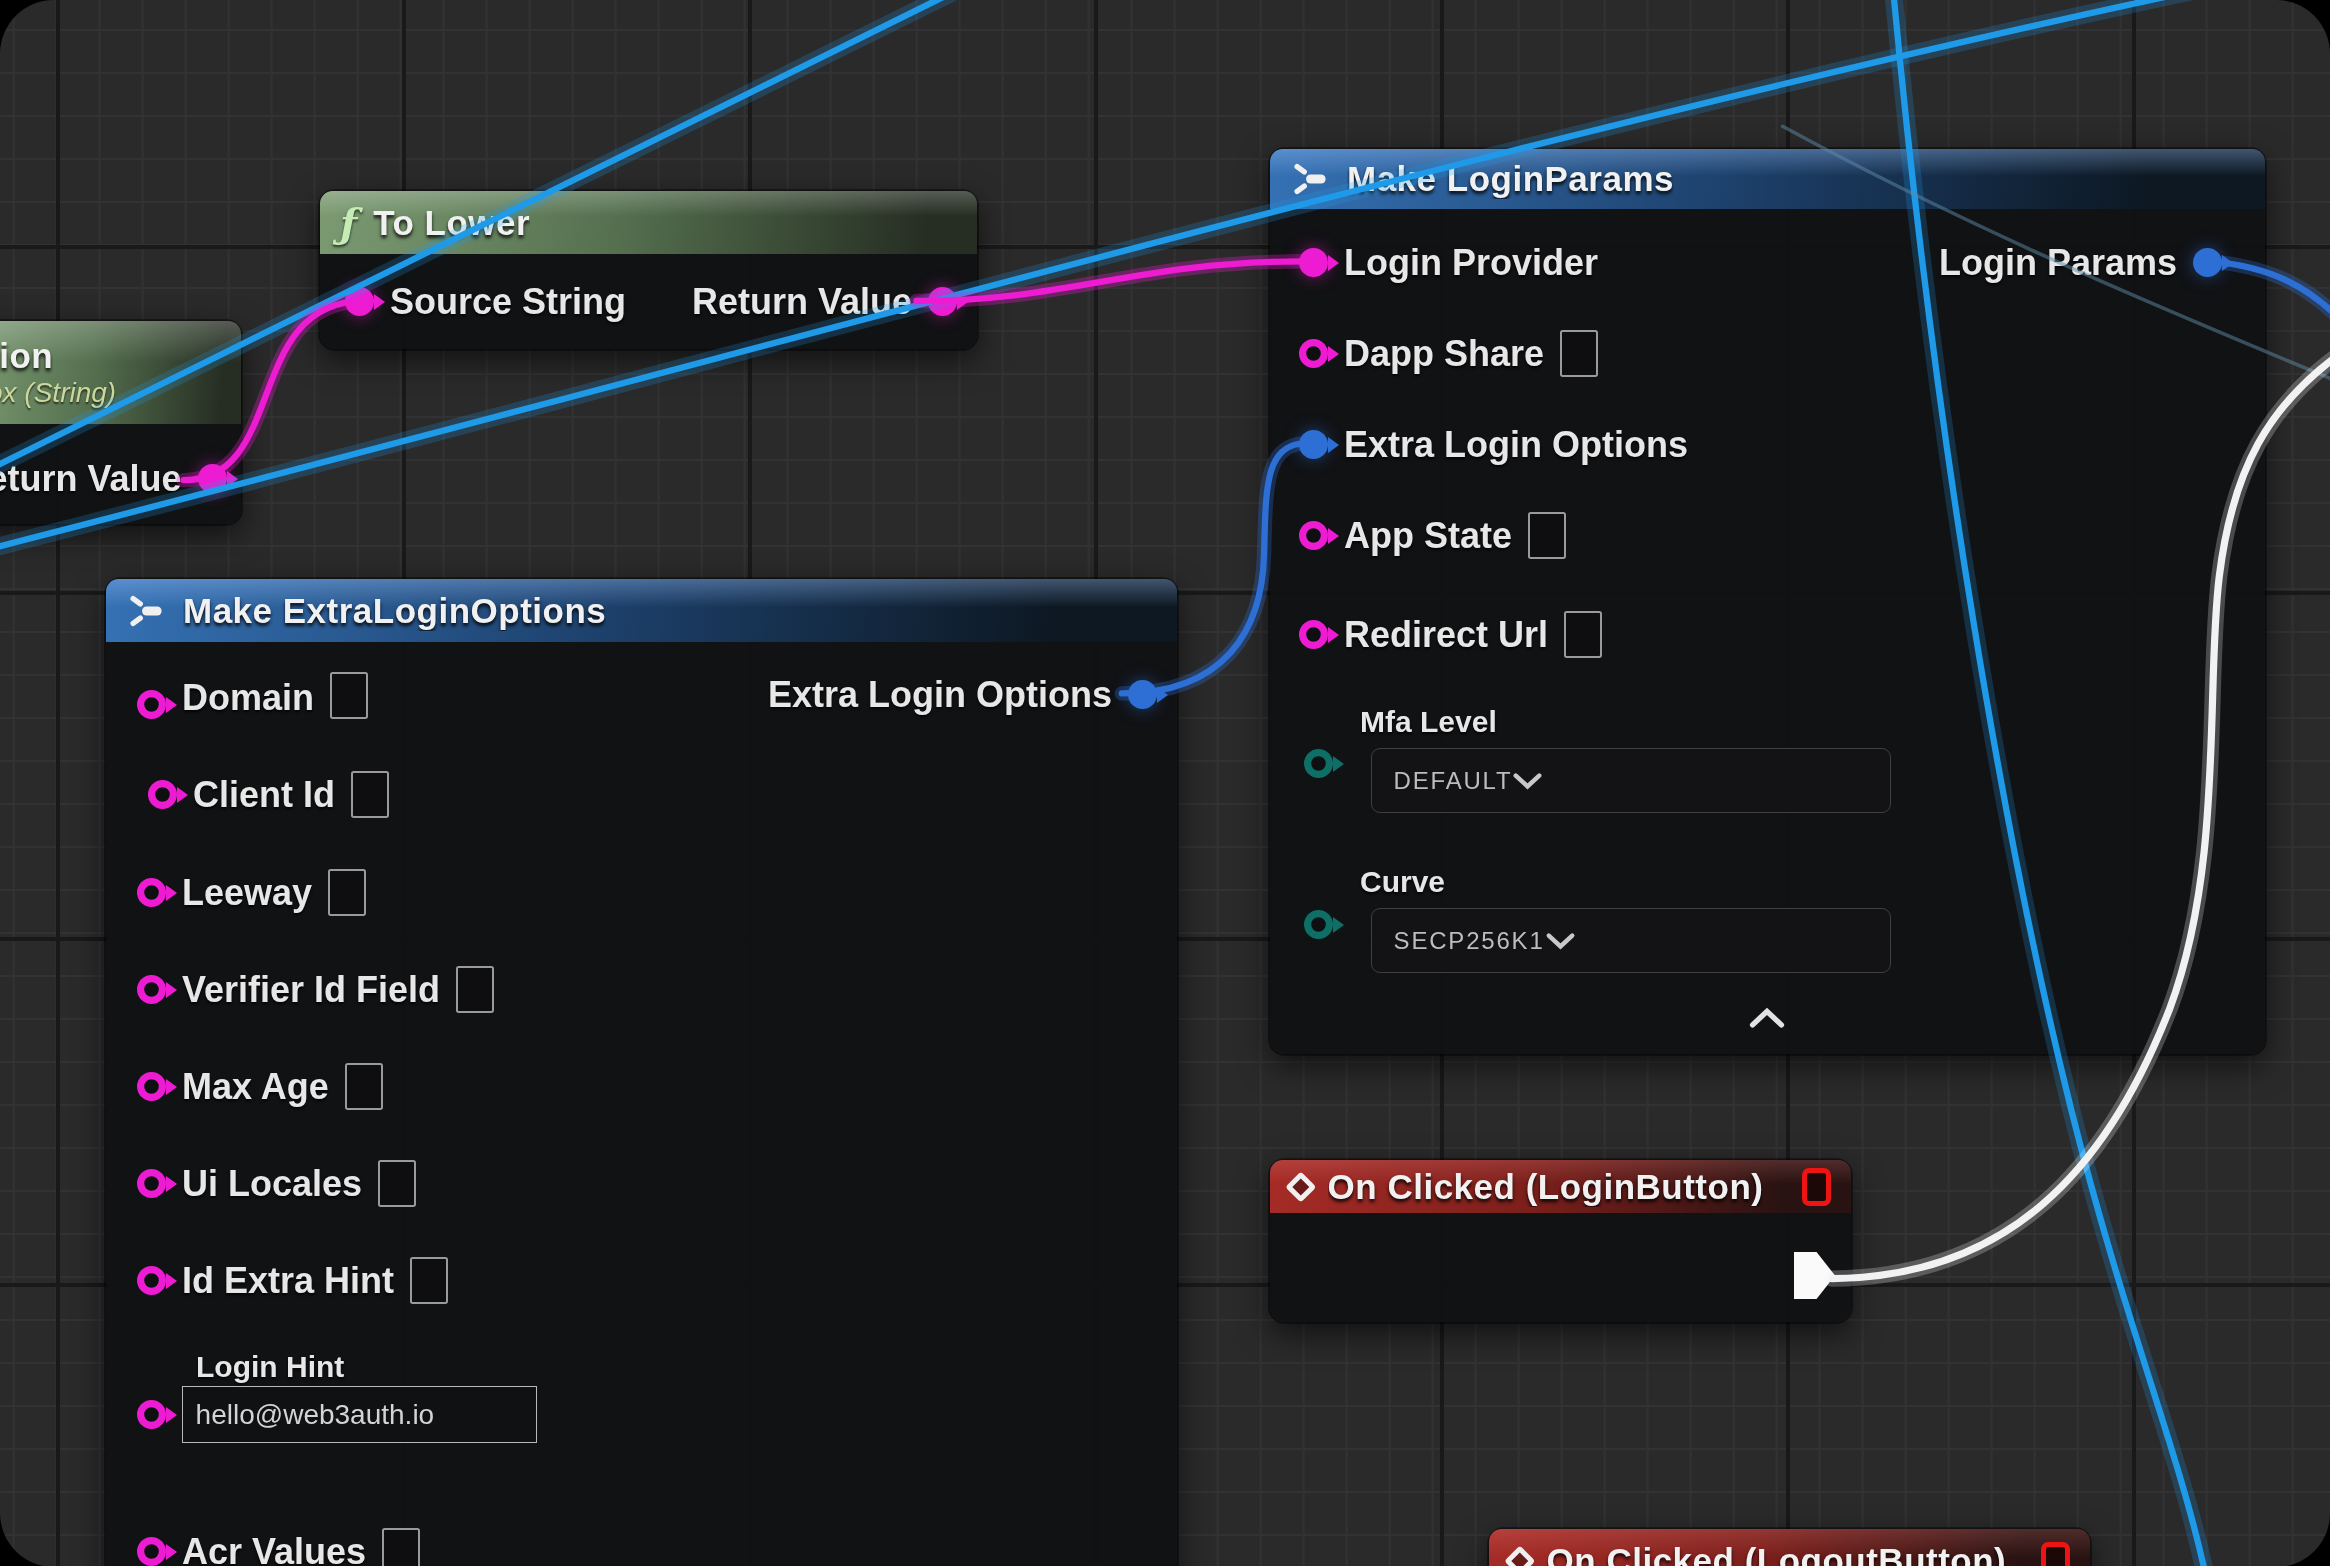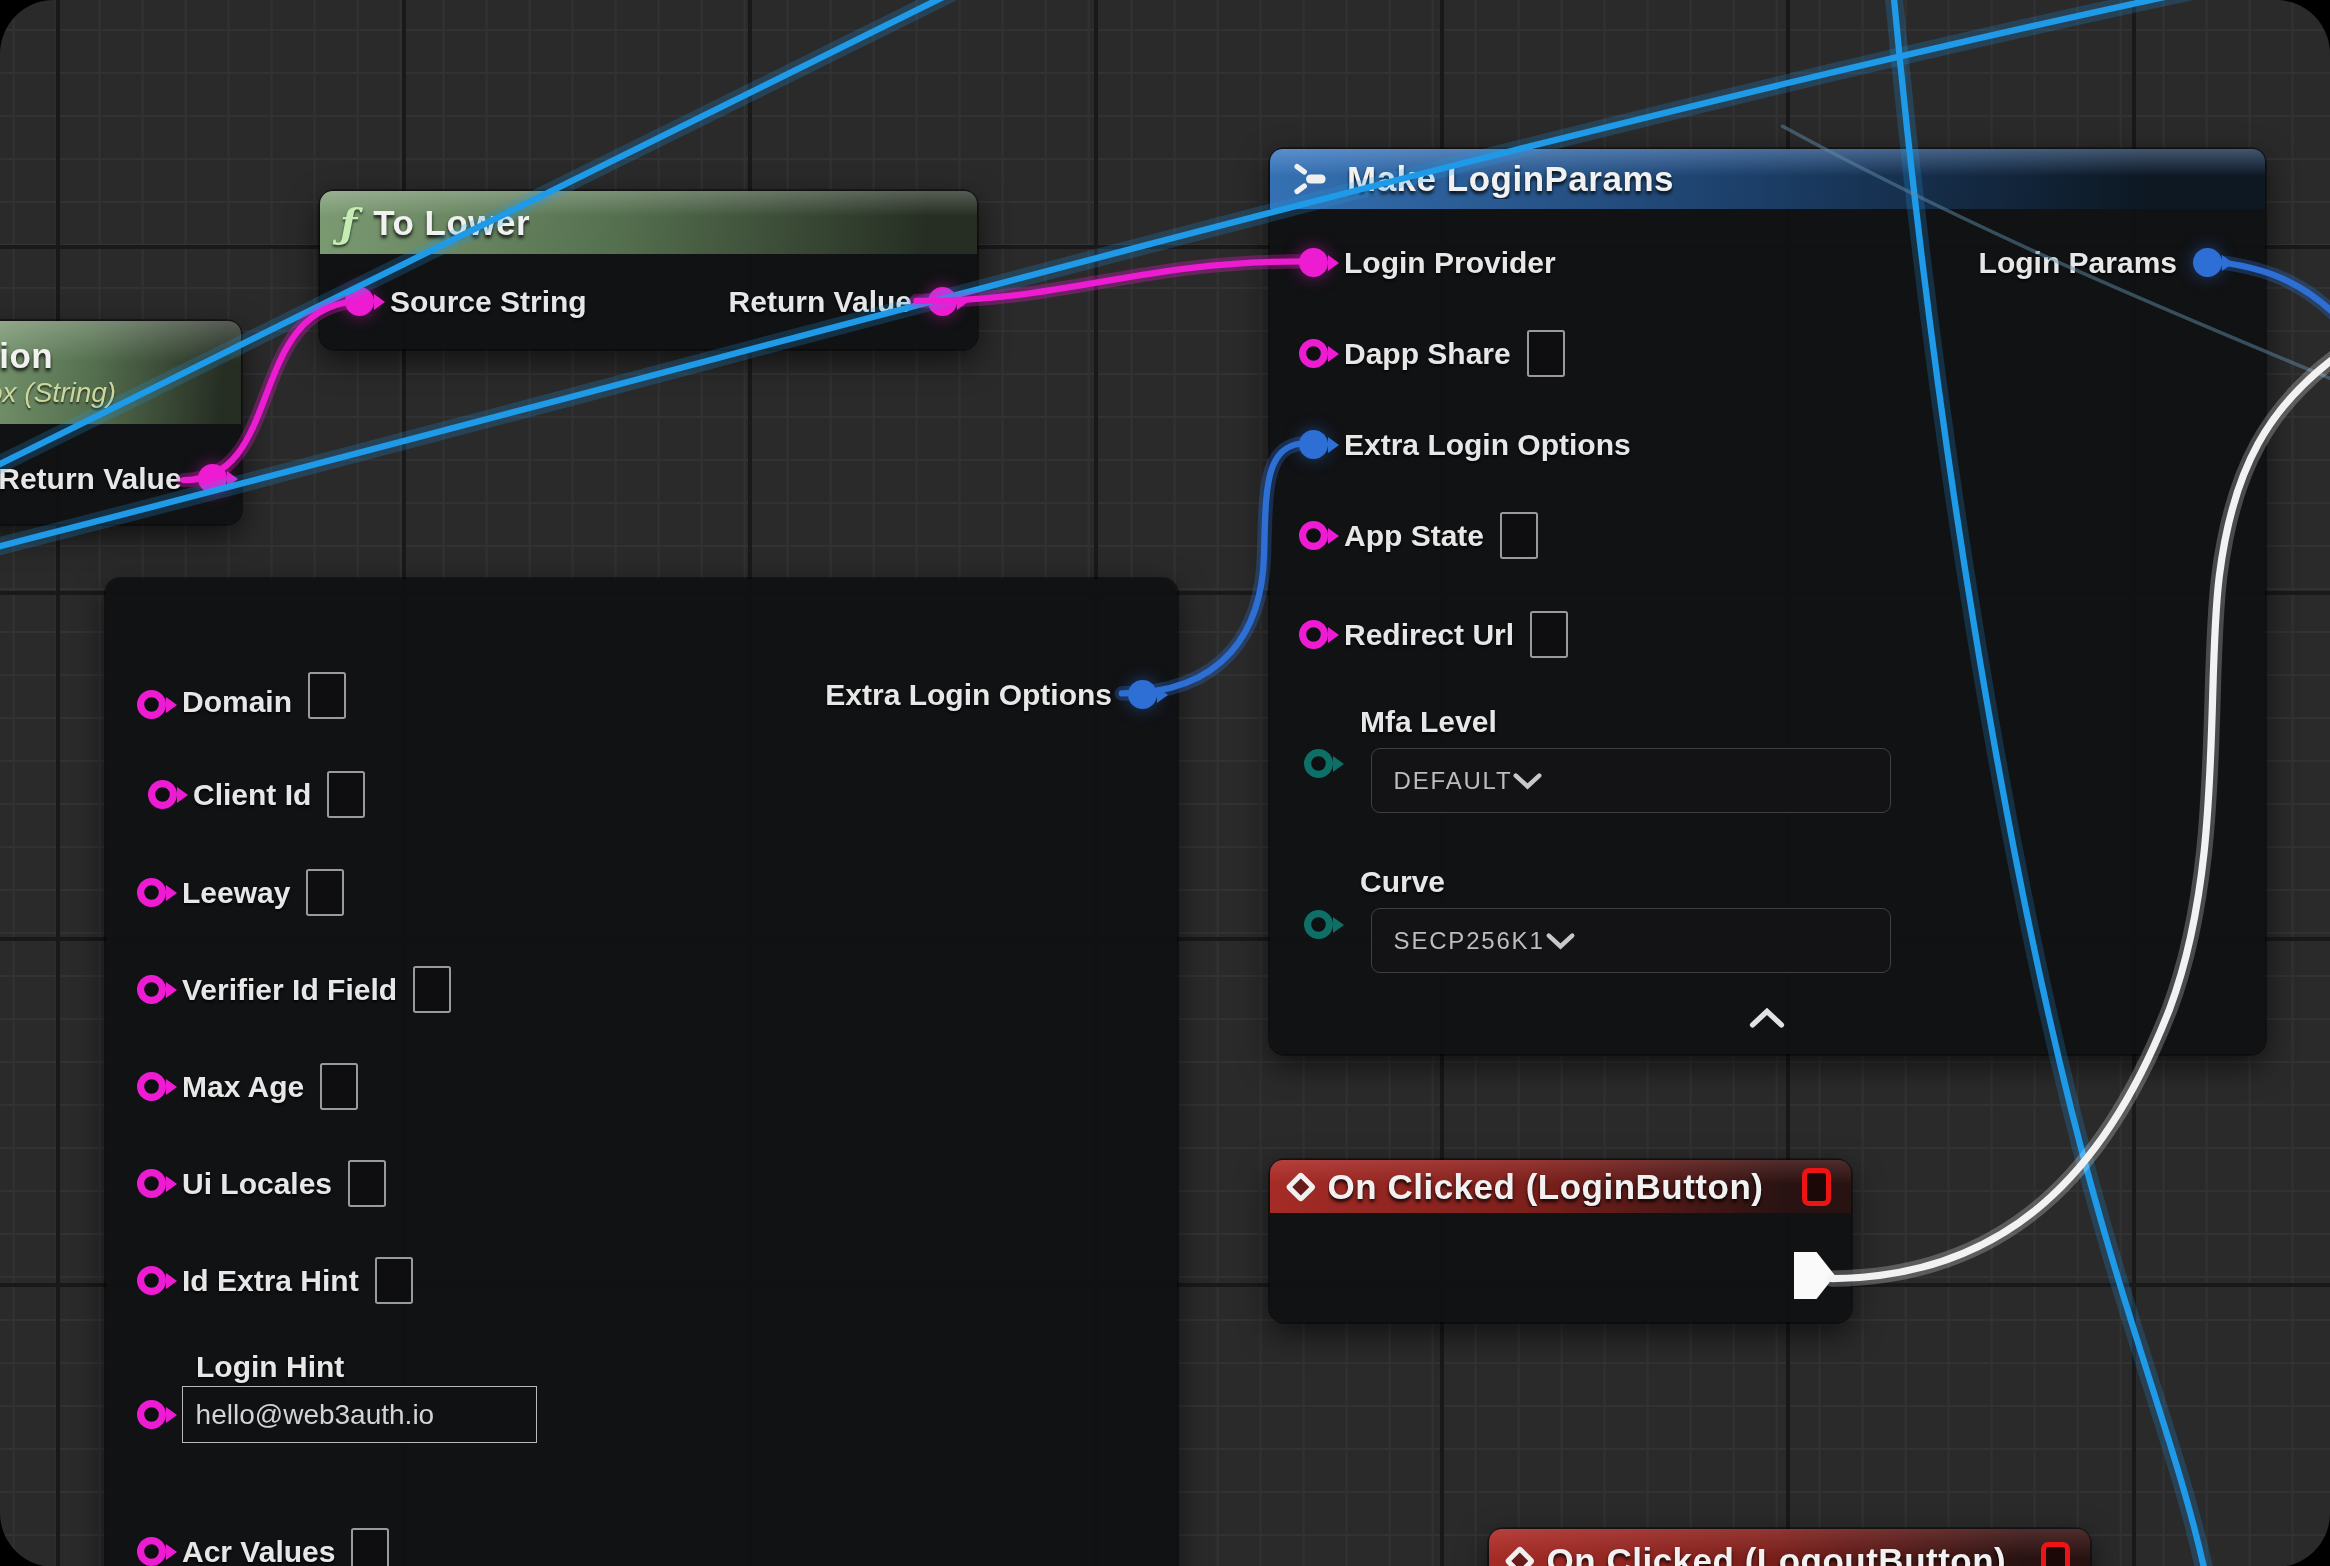--- a/index.html
+++ b/index.html
@@ -32,21 +32,21 @@
   .nhead.blue{background:linear-gradient(180deg,rgba(160,200,255,.35),rgba(255,255,255,0) 45%),linear-gradient(95deg,#3571b4,#1c3f69 48%,#0d1823 88%);}
   .nhead.red{background:linear-gradient(180deg,rgba(255,160,160,.18),rgba(255,255,255,0) 45%),linear-gradient(95deg,#a62b26,#7c1f1b 45%,#291312 88%);}
   .fn-icon{font-family:"DejaVu Serif",serif;font-style:italic;font-weight:700;
     font-size:40px;color:#c5ecb4;line-height:1;text-shadow:0 1.8px 2.7px rgba(0,0,0,.7);}
   .diamond{width:21.6px;height:21.6px;border:5.4px solid #f0f0f0;transform:rotate(45deg);
     border-radius:3.6px;background:rgba(20,8,8,.4);flex:0 0 auto;}
   .red-box{width:29px;height:38px;border:5.4px solid #ee1414;border-radius:7.2px;
     background:#1d0808;margin-left:auto;flex:0 0 auto;}
   .row{position:absolute;display:flex;align-items:center;gap:16px;height:41px;}
   .row.out{justify-content:flex-end;}
-  .plabel{font-size:30px;font-weight:700;color:#e7e7e7;white-space:nowrap;
+  .plabel{font-size:36px;font-weight:700;color:#e7e7e7;white-space:nowrap;
     text-shadow:0 1.8px 2.7px rgba(0,0,0,.8);}
   .sublabel{font-size:28px;font-style:italic;color:#ccd79c;text-shadow:0 1.8px 1.8px rgba(0,0,0,.6);}
   .pin{width:29px;height:29px;border-radius:50%;position:relative;flex:0 0 auto;}
   .pin::after{content:"";position:absolute;left:100%;top:50%;transform:translateY(-50%);
     width:0;height:0;border-top:8px solid transparent;border-bottom:8px solid transparent;
     border-left:11.7px solid var(--c);}
   .pin.magenta{--c:#ed1cd2;} .pin.blue{--c:#2e6fd6;} .pin.teal{--c:#0d6f66;}
   .pin.filled{background:var(--c);}
   .pin.filled.magenta{box-shadow:0 0 16px rgba(237,28,210,.5);}
   .pin.filled.blue{box-shadow:0 0 16px rgba(46,111,214,.5);}
@@ -91,20 +91,27 @@
       <span class="pin filled magenta"></span>
       <span class="plabel">Source String</span>
     </div>
     <div class="row out" style="top:90px;right:20px;">
       <span class="plabel">Return Value</span>
       <span class="pin filled magenta"></span>
     </div>
   </div>
 
   <div class="node" style="left:106px;top:579px;width:1071px;height:1017px;">
+    <div class="nhead blue" style="height:63px;">
+      <svg width="41" height="40" viewBox="0 0 46 44">
+        <path d="M8 8 L16 14 M8 36 L16 30" stroke="#f0f0f0" stroke-width="6" stroke-linecap="round" fill="none"></path>
+        <rect x="18" y="17" width="22" height="10" rx="5" fill="#f0f0f0"></rect>
+      </svg>
+      <span class="ntitle">Make ExtraLoginOptions</span>
+    </div>
     <div class="row out" style="top:95px;right:20px;">
       <span class="plabel">Extra Login Options</span>
       <span class="pin filled blue"></span>
     </div>
     <div class="row" style="top:99px;left:31px;align-items:flex-end;">
       <span class="pin hollow magenta"></span>
       <span class="plabel">Domain</span>
       <span class="chk"></span>
     </div>
     <div class="row" style="top:195px;left:42px;">

